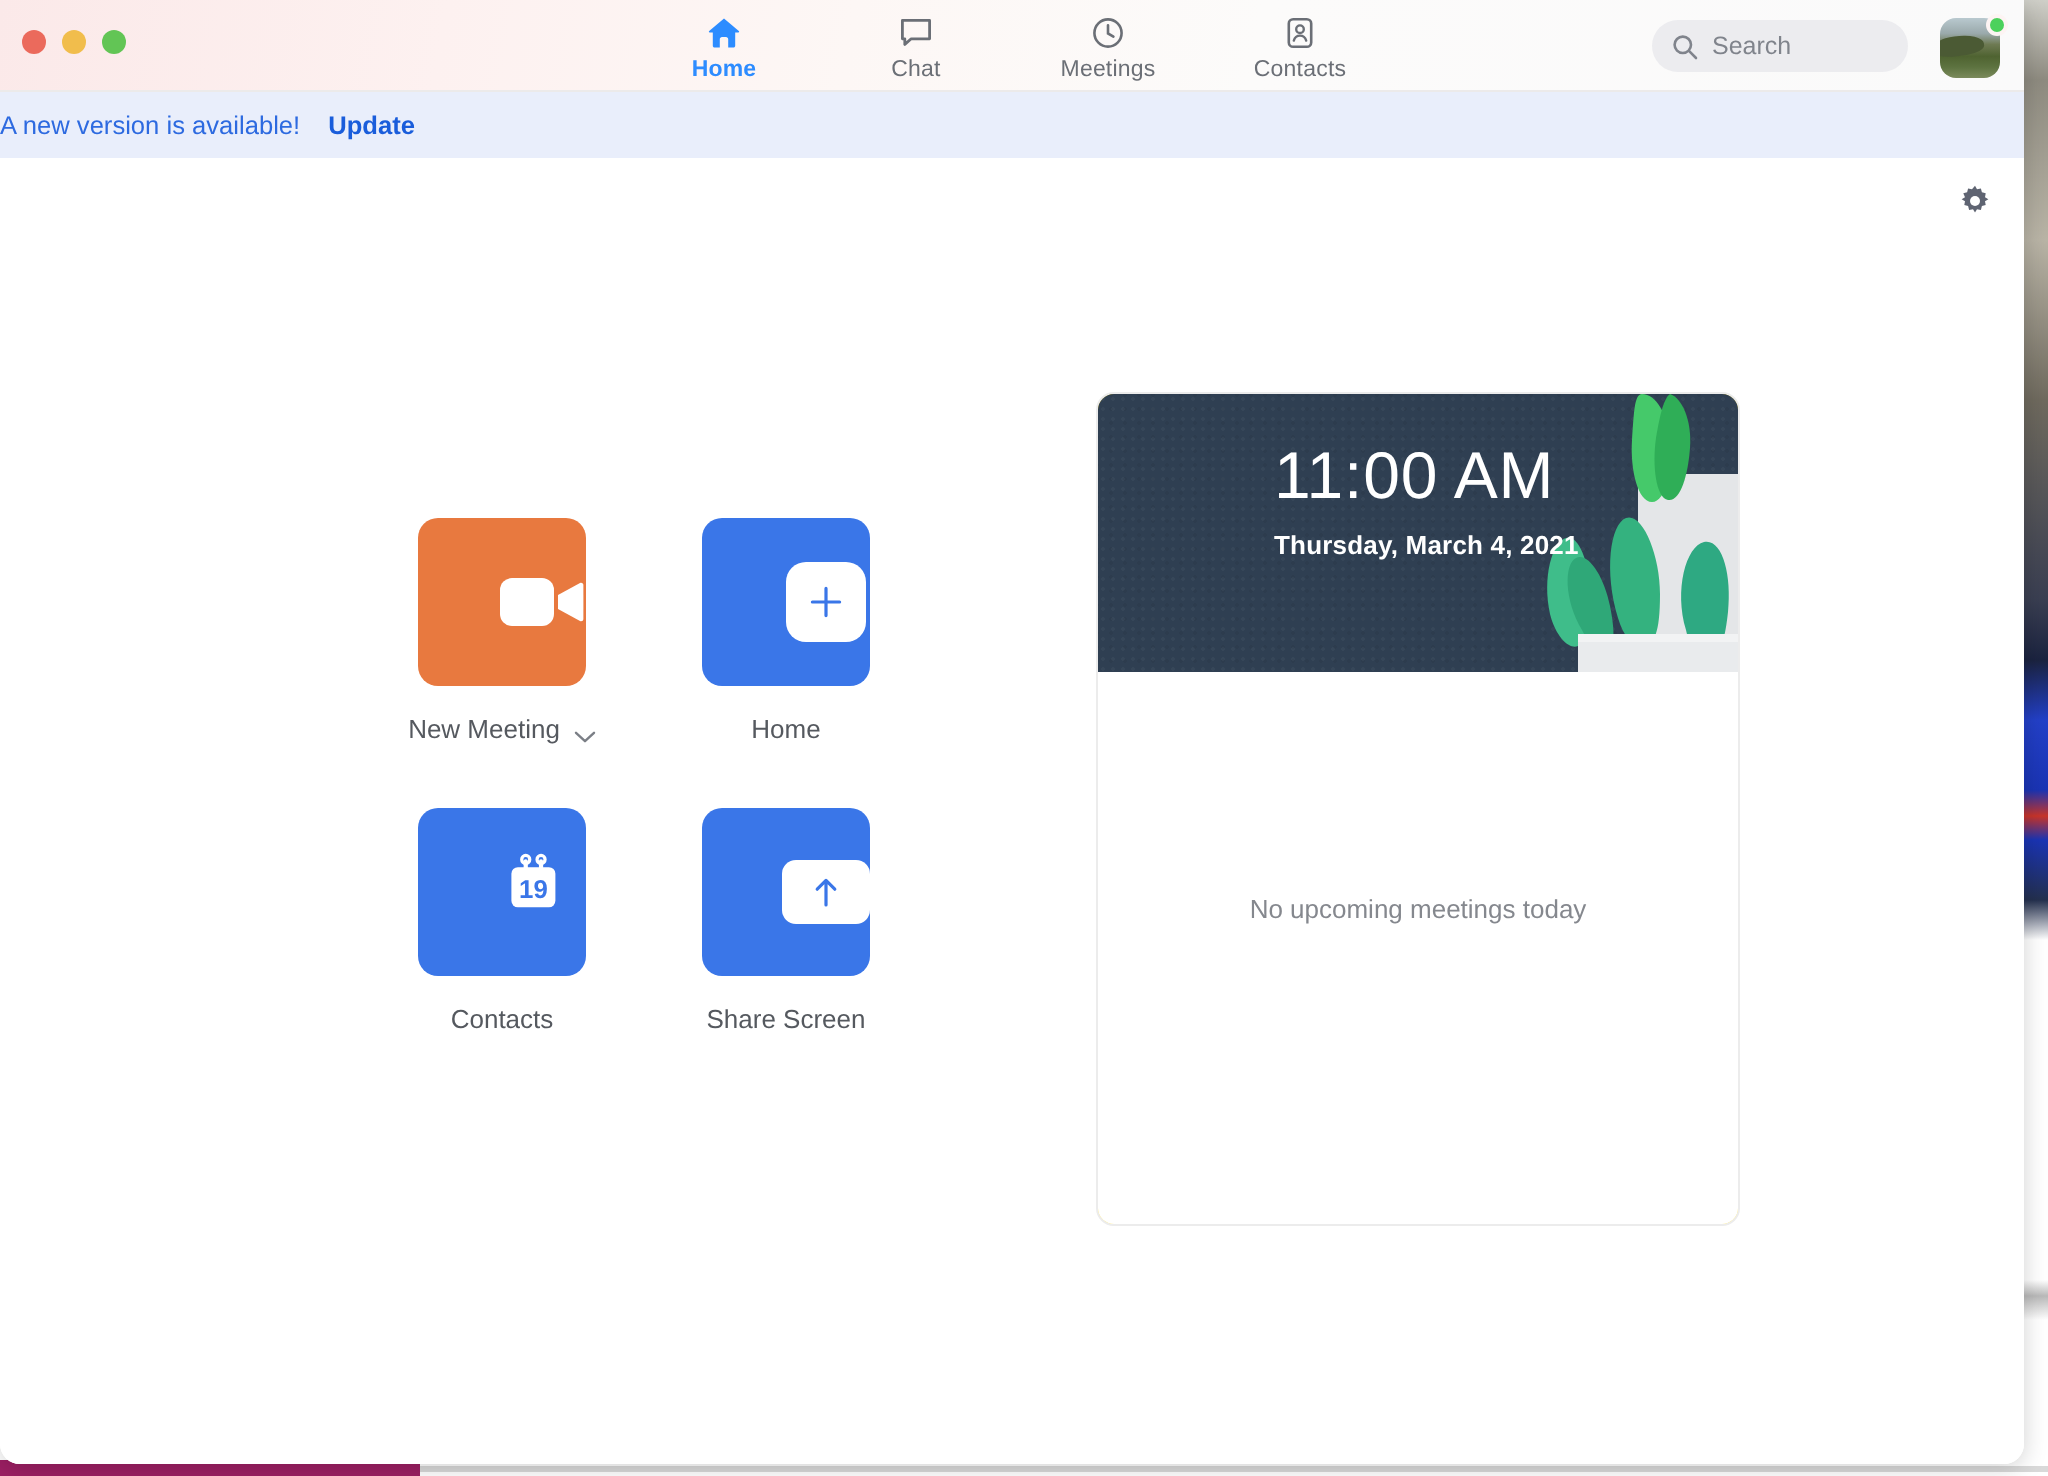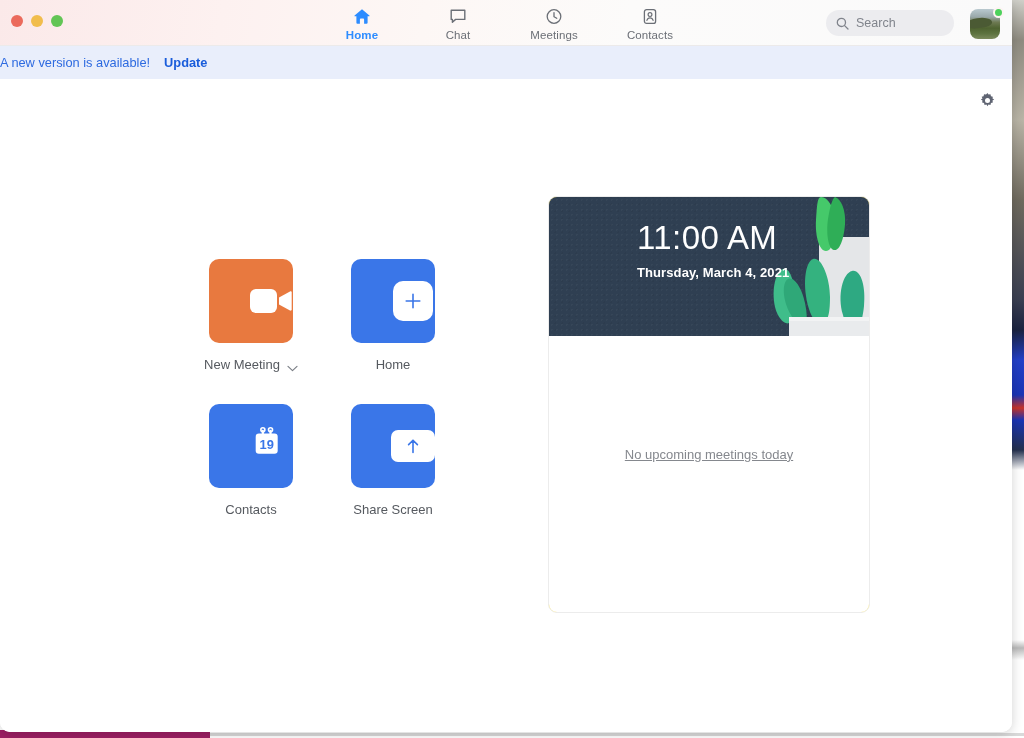--- a/index.html
+++ b/index.html
@@ -166,21 +166,21 @@
     margin-top:9px; font-size:13px; color:#ffffff; font-weight:600; letter-spacing:.1px;
   }
 
   
   .plant { position:absolute; right:0; top:0; width:122px; height:139px; z-index:2; }
 
   .card-body {
     flex:1; display:flex; align-items:center; justify-content:center;
     background:#ffffff;
   }
-  .no-meetings { font-size:13px; color:#85888e; margin-top:-40px;text-decoration:underline; }
+  .no-meetings { font-size:13px; color:#85888e; margin-top:-40px; }
 </style>
 </head>
 <body>
 
 <div id="desktop">
   <div class="bg-right-strip"></div>
   <div class="bg-bottom-strip"></div>
   <div class="bg-bottom-line"></div>
 </div>
 

